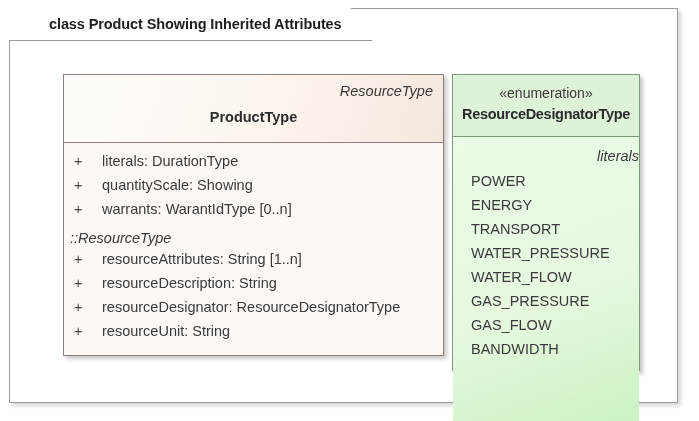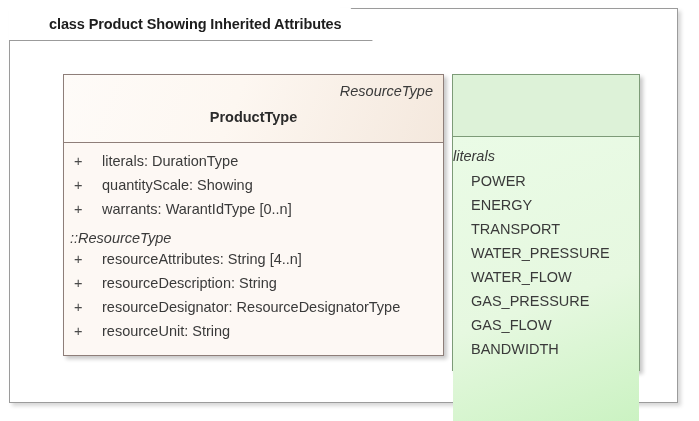--- a/index.html
+++ b/index.html
@@ -164,21 +164,21 @@
     line-height: 22px;
     letter-spacing: -0.3px;
   }
   .enum-body {
     background: linear-gradient(160deg, #eafbe6 0%, #e6f8e0 55%, #c9f2c0 100%);
     height: 100%;
     padding-top: 6px;
     box-sizing: border-box;
   }
   .enum-section-label {
-    text-align: left;
+    text-align: right;
     font-size: 14.5px;
     font-style: italic;
     color: #3a3a3a;
     height: 26px;
     line-height: 26px;
   }
   .literal-row {
     height: 24px;
     line-height: 24px;
     padding-left: 18px;
@@ -213,40 +213,42 @@
     </div>
     <div class="attr-row">
       <span class="attr-vis">+</span>
       <span class="attr-text">warrants: WarantIdType [0..n]</span>
     </div>
 
     <div class="inherited-group-label">::ResourceType</div>
 
     <div class="attr-row">
       <span class="attr-vis">+</span>
-      <span class="attr-text">resourceAttributes: String [4..n]</span>
+      <span class="attr-text">resourceAttributes: String [1..n]</span>
     </div>
     <div class="attr-row">
       <span class="attr-vis">+</span>
       <span class="attr-text">resourceDescription: String</span>
     </div>
     <div class="attr-row">
       <span class="attr-vis">+</span>
       <span class="attr-text">resourceDesignator: ResourceDesignatorType</span>
     </div>
     <div class="attr-row">
       <span class="attr-vis">+</span>
       <span class="attr-text">resourceUnit: String</span>
     </div>
 
   </div>
 </div>
 
 <div class="umlbox enum-box">
   <div class="enum-header">
+    <div class="enum-stereotype">«enumeration»</div>
+    <div class="enum-name">ResourceDesignatorType</div>
   </div>
   <div class="enum-body">
     <div class="enum-section-label">literals</div>
     <div class="literal-row">POWER</div>
     <div class="literal-row">ENERGY</div>
     <div class="literal-row">TRANSPORT</div>
     <div class="literal-row">WATER_PRESSURE</div>
     <div class="literal-row">WATER_FLOW</div>
     <div class="literal-row">GAS_PRESSURE</div>
     <div class="literal-row">GAS_FLOW</div>

